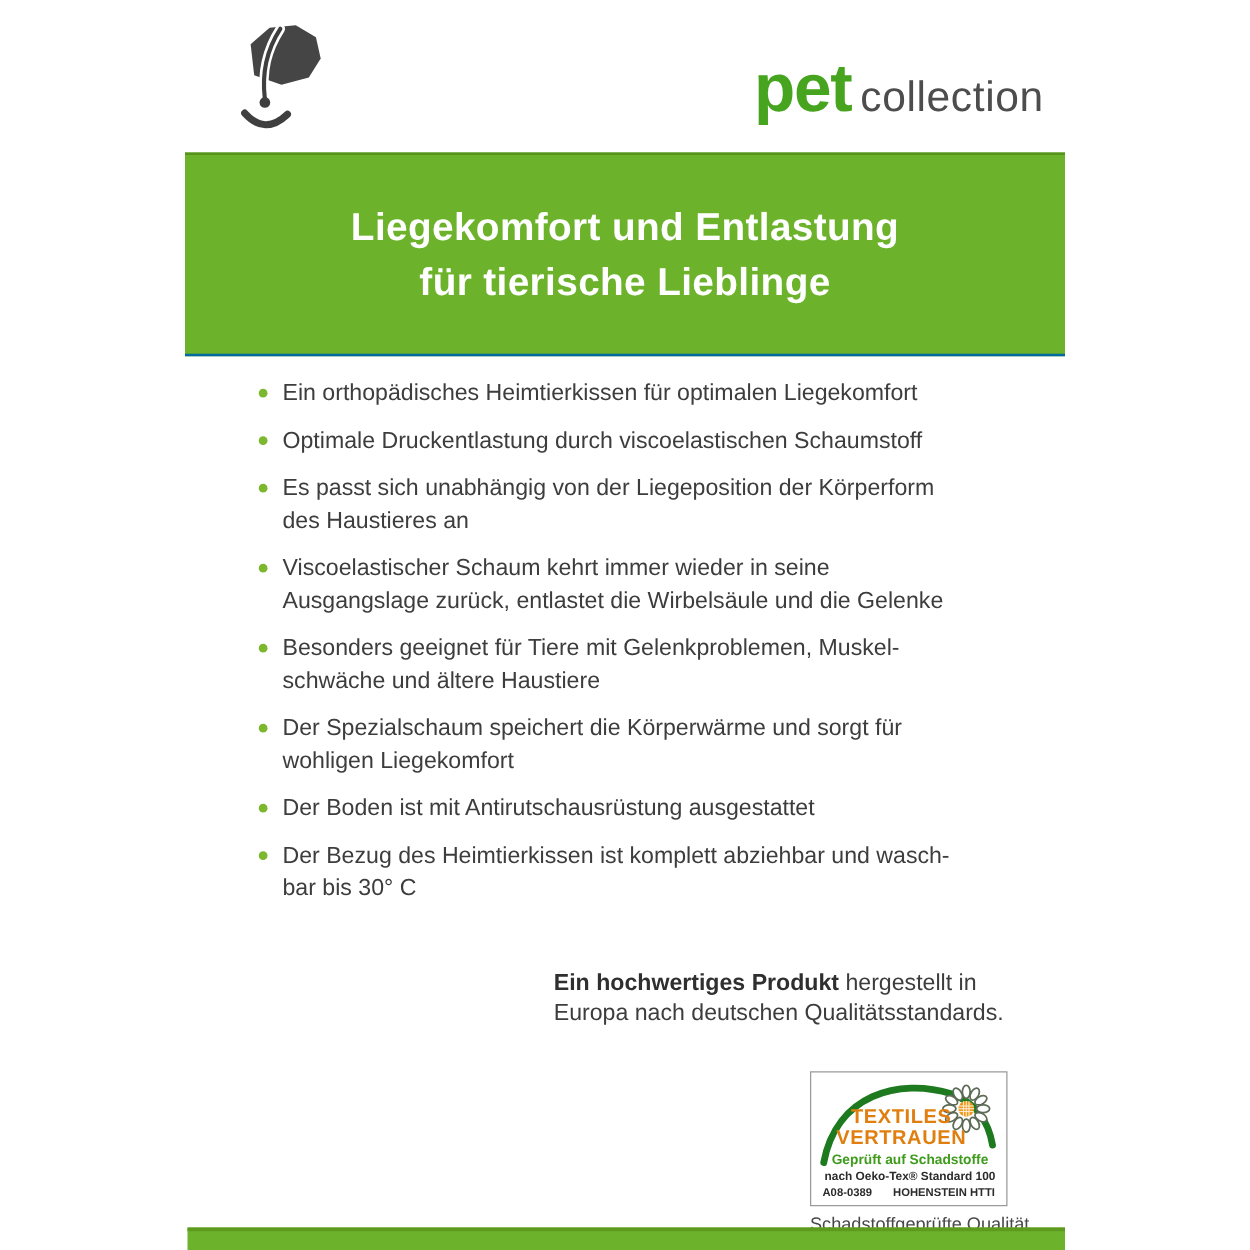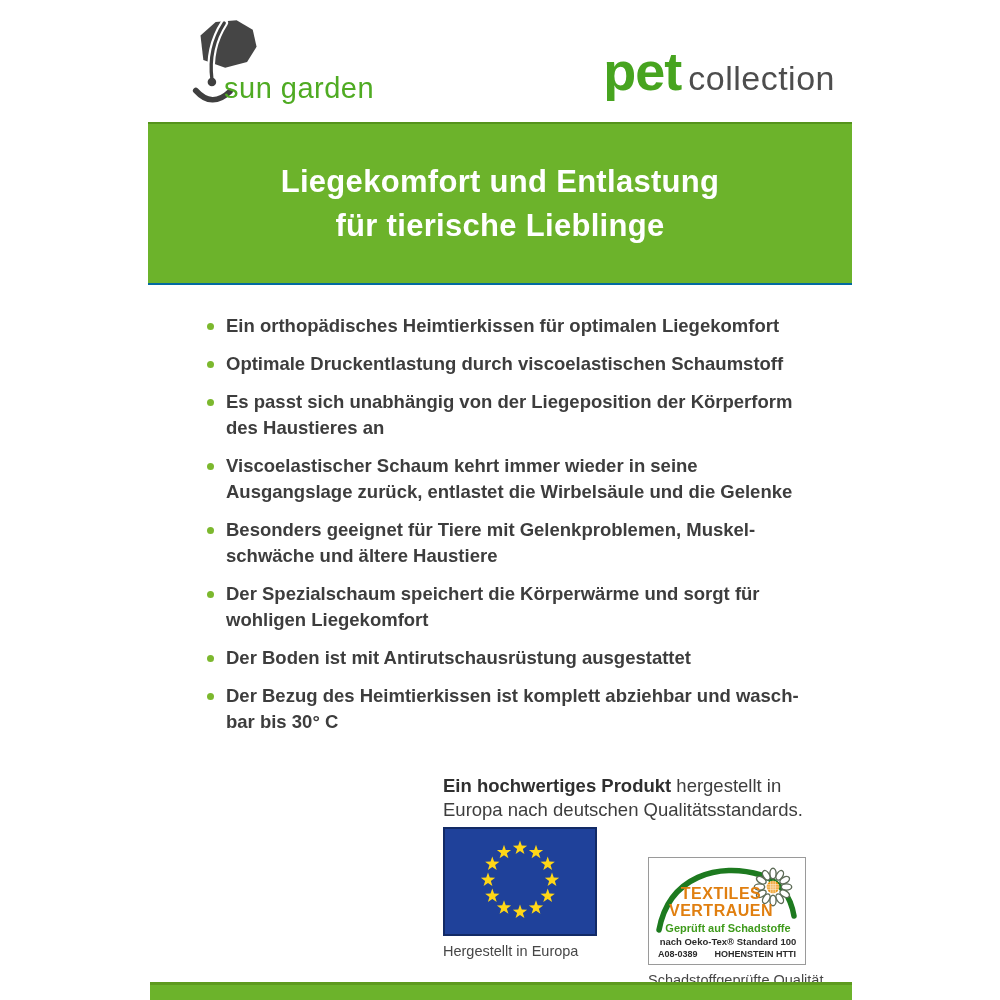--- a/index.html
+++ b/index.html
@@ -75,24 +75,23 @@
     color: #ffffff;
     text-align: center;
     white-space: pre-line;
     letter-spacing: 0.3px;
   }
 
   
   .bullets {
     position: absolute;
     left: 207px;
-    top: 313px;
+    top: 301px;
     width: 620px;
     list-style: none;
-    font-weight: bold;
   }
   .bullets li {
     display: flex;
     align-items: flex-start;
     margin-bottom: 12px;
   }
   .bullet-dot {
     flex: 0 0 auto;
     width: 7px;
     height: 7px;
@@ -164,21 +163,20 @@
 <div class="page">
 
   <div class="brand">
     <svg width="95" height="96" viewBox="0 0 100 100">
       <polygon points="30,22 46,8 68,6 85,16 89,34 79,50 56,56 33,48" fill="#454545"></polygon>
       <path d="M55,9 C44,26 39,44 42,68" stroke="#ffffff" stroke-width="8" fill="none" stroke-linecap="round"></path>
       <path d="M55,9 C44,26 39,44 42,68" stroke="#3f3f3f" stroke-width="3.5" fill="none" stroke-linecap="round"></path>
       <circle cx="42" cy="71" r="4.5" fill="#3f3f3f"></circle>
       <path d="M25,80 Q42,99 61,81" stroke="#3f3f3f" stroke-width="6" fill="none" stroke-linecap="round"></path>
     </svg>
-    <span class="brand-name">sun garden</span>
   </div>
 
   <div class="collection-logo">
     <span class="pet">pet</span>
     <span class="coll">collection</span>
   </div>
 
   <div class="banner">
     <h1>Liegekomfort und Entlastung
 für tierische Lieblinge</h1>
@@ -220,41 +218,20 @@
     <li>
         <span class="bullet-dot"></span>
         <span class="btext">Der Bezug des Heimtierkissen ist komplett abziehbar und wasch-
 bar bis 30° C</span>
       </li>
   </ul>
 
   <p class="quality-text"><b>Ein hochwertiges Produkt</b><span> hergestellt in
 Europa nach deutschen Qualitätsstandards.</span></p>
 
-  <div class="eu-block">
-    <svg class="eu-flag" width="154" height="109" viewBox="0 0 154 109">
-      <defs>
-        <polygon id="star" points="0,-6 1.41,-1.94 5.71,-1.85 2.28,0.74 3.53,4.85 0,2.4 -3.53,4.85 -2.28,0.74 -5.71,-1.85 -1.41,-1.94" fill="#ffd617"></polygon>
-      </defs>
-      <rect x="1" y="1" width="152" height="107" fill="#1f419a" stroke="#122a66" stroke-width="2"></rect>
-      <use href="#star" transform="translate(77,21) scale(1.25)"></use>
-      <use href="#star" transform="translate(93,25.3) scale(1.25)"></use>
-      <use href="#star" transform="translate(104.7,37) scale(1.25)"></use>
-      <use href="#star" transform="translate(109,53) scale(1.25)"></use>
-      <use href="#star" transform="translate(104.7,69) scale(1.25)"></use>
-      <use href="#star" transform="translate(93,80.7) scale(1.25)"></use>
-      <use href="#star" transform="translate(77,85) scale(1.25)"></use>
-      <use href="#star" transform="translate(61,80.7) scale(1.25)"></use>
-      <use href="#star" transform="translate(49.3,69) scale(1.25)"></use>
-      <use href="#star" transform="translate(45,53) scale(1.25)"></use>
-      <use href="#star" transform="translate(49.3,37) scale(1.25)"></use>
-      <use href="#star" transform="translate(61,25.3) scale(1.25)"></use>
-    </svg>
-    <div class="seal-caption">Hergestellt in Europa</div>
-  </div>
 
   <div class="oeko-block">
     <div class="oeko-box">
       <svg width="158" height="108" viewBox="0 0 158 108">
         <path d="M10,72 C20,18 70,4 112,17 C132,24 142,40 145,58" stroke="#1d7a1f" stroke-width="5.5" fill="none" stroke-linecap="round"></path>
         <g transform="translate(124,29)">
           <g stroke="#5d6b57" stroke-width="1.4" fill="#ffffff">
             <ellipse cx="0" cy="-13.5" rx="3.1" ry="5.2"></ellipse>
             <ellipse cx="6.75" cy="-11.7" rx="3.1" ry="5.2" transform="rotate(30 6.75 -11.7)"></ellipse>
             <ellipse cx="11.7" cy="-6.75" rx="3.1" ry="5.2" transform="rotate(60 11.7 -6.75)"></ellipse>

